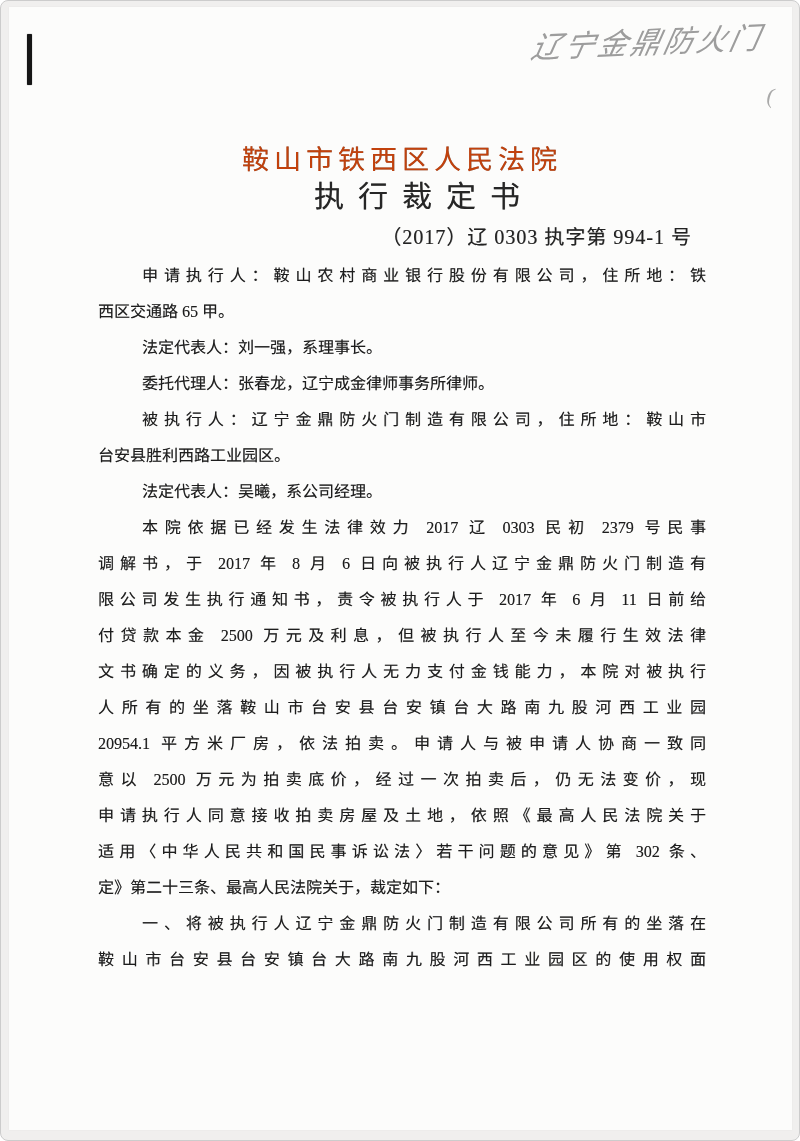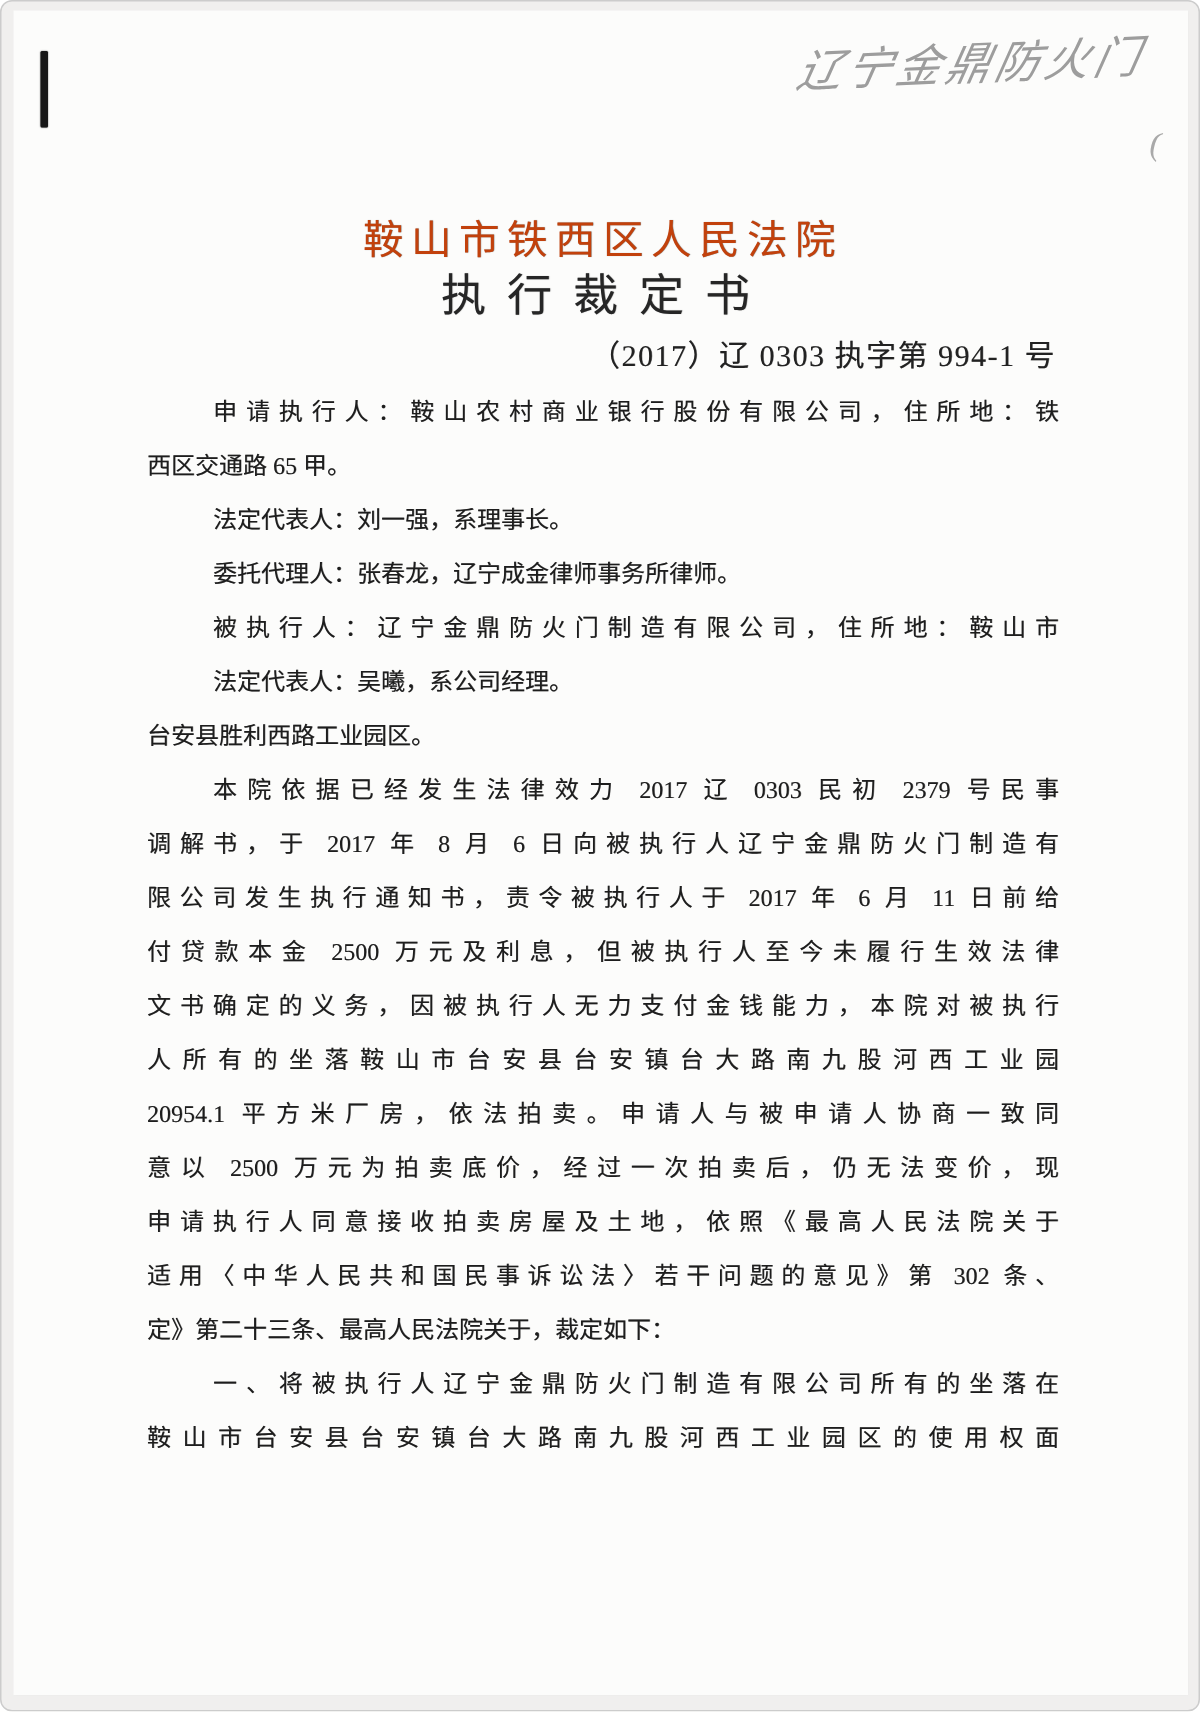--- a/index.html
+++ b/index.html
@@ -69,35 +69,35 @@
     width: 608px;
     text-align: center;
     font-size: 27px;
     letter-spacing: 5px;
     color: #c2410c;
     text-shadow: 0.3px 0.3px 0.5px rgba(30,30,30,0.5);
     white-space: nowrap;
   }
   .title-doc {
     position: absolute;
-    left: 84px;
+    left: 104px;
     top: 165px;
     width: 608px;
     text-align: center;
     font-size: 30px;
     letter-spacing: 14px;
     text-indent: 14px; 
     color: #262626;
     text-shadow: 0.3px 0.3px 0.5px rgba(30,30,30,0.5);
     white-space: nowrap;
   }
   .case-no {
     position: absolute;
     top: 214px;
-    right: 88px;
+    right: 100px;
     font-size: 20px;
     letter-spacing: 1px;
     color: #222222;
     text-shadow: 0.3px 0.3px 0.4px rgba(30,30,30,0.45);
     white-space: nowrap;
   }
   .doc-body {
     position: absolute;
     left: 89px;
     top: 251px;
@@ -138,22 +138,22 @@
     <div class="title-doc">执行裁定书</div>
 
     <div class="case-no">（2017）辽 0303 执字第 994-1 号</div>
 
     <div class="doc-body">
       <div class="line j ind">申请执行人：鞍山农村商业银行股份有限公司，住所地：铁</div>
       <div class="line">西区交通路 65 甲。</div>
       <div class="line ind">法定代表人：刘一强，系理事长。</div>
       <div class="line ind">委托代理人：张春龙，辽宁成金律师事务所律师。</div>
       <div class="line j ind">被执行人：辽宁金鼎防火门制造有限公司，住所地：鞍山市</div>
+      <div class="line">台安县胜利西路工业园区。</div>
       <div class="line ind">法定代表人：吴曦，系公司经理。</div>
-      <div class="line">台安县胜利西路工业园区。</div>
       <div class="line j ind">本院依据已经发生法律效力 2017 辽 0303 民初 2379 号民事</div>
       <div class="line j">调解书，于 2017 年 8 月 6 日向被执行人辽宁金鼎防火门制造有</div>
       <div class="line j">限公司发生执行通知书，责令被执行人于 2017 年 6 月 11 日前给</div>
       <div class="line j">付贷款本金 2500 万元及利息，但被执行人至今未履行生效法律</div>
       <div class="line j">文书确定的义务，因被执行人无力支付金钱能力，本院对被执行</div>
       <div class="line j">人所有的坐落鞍山市台安县台安镇台大路南九股河西工业园</div>
       <div class="line j">20954.1 平方米厂房，依法拍卖。申请人与被申请人协商一致同</div>
       <div class="line j">意以 2500 万元为拍卖底价，经过一次拍卖后，仍无法变价，现</div>
       <div class="line j">申请执行人同意接收拍卖房屋及土地，依照《最高人民法院关于</div>
       <div class="line j">适用〈中华人民共和国民事诉讼法〉若干问题的意见》第 302 条、</div>

